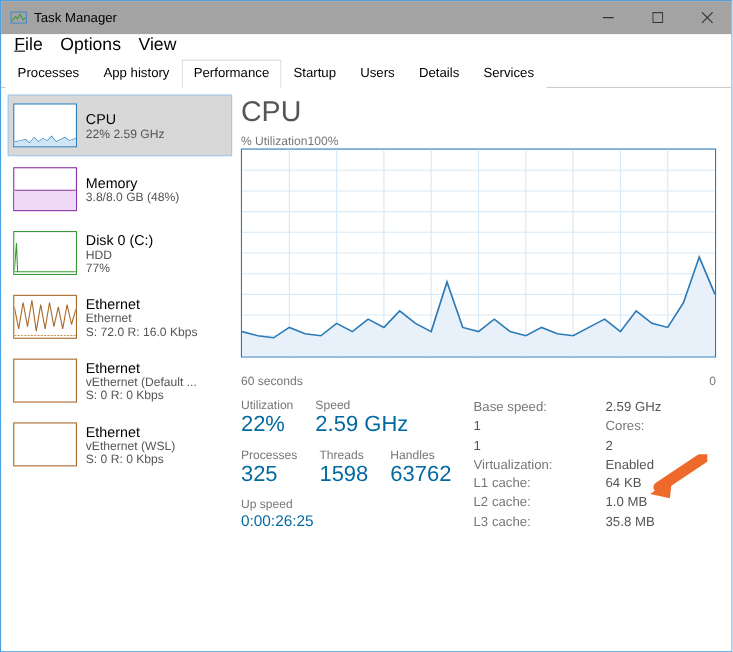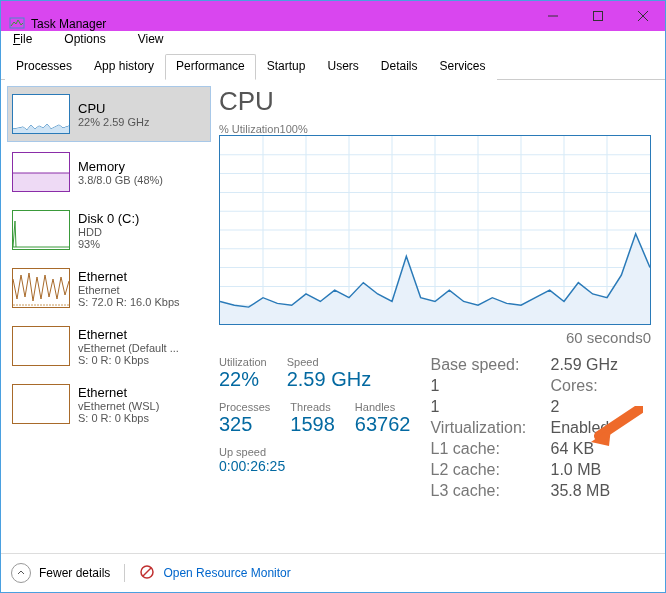--- a/index.html
+++ b/index.html
@@ -1,51 +1,51 @@
 <!DOCTYPE html>
 <html><head>
 <meta charset="utf-8">
 <style>
 html,body{margin:0;padding:0;font-family:"Segoe UI",Arial,sans-serif;font-size:12px;color:#000;background:#fff}
 .window{width:666px;height:593px;border:1px solid #4aa0e0;box-sizing:border-box;display:flex;flex-direction:column}
-.titlebar{height:30px;display:flex;align-items:flex-end;padding-left:8px;background:#d946ef}
+.titlebar{height:30px;display:flex;align-items:center;padding-left:8px;background:#a3a3a3}
 .titlebar .icon{width:16px;height:16px;margin-right:6px}
 .titlebar .title{flex:1;font-size:12px;color:#000}
 .winbtns{display:flex;height:100%}
 .winbtn{width:45px;display:flex;align-items:center;justify-content:center;color:#555}
 .winbtn svg{width:10px;height:10px}
-.menubar{height:20px;display:flex;padding:0 6px;gap:20px;font-size:12px}
+.menubar{height:20px;display:flex;align-items:center;padding:0 6px;gap:4px;font-size:16px}
 .menubar span{padding:1px 6px}
 .menubar u{text-decoration:underline}
 .tabs{display:flex;border-bottom:1px solid #ccc;padding:0 4px;margin-top:2px}
 .tab{padding:4px 10px 6px;font-size:12px;color:#000;border:1px solid transparent;position:relative;top:1px;background:#fff}
 .tab.active{border:1px solid #ccc;border-bottom:1px solid #fff;border-radius:2px 2px 0 0}
 .body{flex:1;display:flex;overflow:hidden}
 .sidebar{width:210px;padding:6px 0 0 6px;box-sizing:border-box}
 .side-item{display:flex;align-items:center;height:50px;border:1px solid transparent;padding:2px 4px;margin-bottom:2px}
 .side-item.selected{background:#d8d8d8;border:1px solid #a8c8e8}
 .thumb{width:58px;height:40px;border:1px solid;box-sizing:border-box;margin-right:8px;position:relative;overflow:hidden;background:#fff}
 .thumb svg{position:absolute;left:0;top:0}
 .side-text .t1{font-size:13px}
 .side-text .t2{font-size:11px;color:#555}
 .main{flex:1;padding:6px 14px 0 8px;box-sizing:border-box;display:flex;flex-direction:column;min-width:0}
 .hdr{display:flex;align-items:baseline;gap:18px;margin-bottom:6px}
 .hdr h1{font-size:26px;font-weight:400;margin:0;color:#555}
 .hdr .sub{font-size:13px;color:#555;white-space:nowrap;overflow:hidden;text-overflow:ellipsis;flex:1}
 .chart-lbls{display:flex;justify-content:flex-start;font-size:11px;color:#777}
 .chart{height:190px;border:1px solid #2a7ab8;background:#fff;position:relative;box-sizing:border-box}
 .chart .grid line{stroke:#d8eaf7;stroke-width:1}
-.axis-lbls{display:flex;justify-content:flex-end;font-size:15px;color:#777;margin-top:4px}
+.axis-lbls{display:flex;justify-content:space-between;font-size:11px;color:#777;margin-top:16px}
 .stats{display:flex;gap:20px;margin-top:10px}
 .statcol{display:flex;flex-direction:column;gap:10px}
 .statgrp{display:flex;gap:20px}
 .stat .lbl{font-size:11px;color:#777}
 .stat .val{font-size:20px;color:#0369a1}
 .stat .val.sm{font-size:14px}
-.kv{display:grid;grid-template-columns:120px auto;row-gap:3px;font-size:16px;color:#555}
+.kv{display:grid;grid-template-columns:120px auto;row-gap:3px;font-size:12px;color:#555}
 .kv .k{color:#777}
 .footer{height:38px;border-top:1px solid #ddd;display:flex;align-items:center;padding:0 10px;gap:8px;font-size:12px}
 .footer .sep{width:1px;height:18px;background:#ccc;margin:0 6px}
 .footer a{color:#0066cc;text-decoration:none}
 .chev{width:18px;height:18px;border:1px solid #999;border-radius:50%;display:inline-flex;align-items:center;justify-content:center}
 .arrow{position:absolute;pointer-events:none}
 </style>
 </head>
 <body>
 <div class="window">
@@ -123,21 +123,21 @@
     <div class="side-item">
       <div class="thumb" style="border-color:#3a9a3a">
         <svg viewBox="0 0 56 38" width="56" height="38">
               <line x1="0" y1="36" x2="56" y2="36" stroke="#3a9a3a"></line>
               <polyline points="0,36 2,10 3,36" fill="none" stroke="#3a9a3a"></polyline>
             </svg>
       </div>
       <div class="side-text">
         <div class="t1">Disk 0 (C:)</div>
         <div class="t2">HDD</div>
-        <div class="t2">93%</div>
+        <div class="t2">77%</div>
       </div>
     </div>
     <div class="side-item">
       <div class="thumb" style="border-color:#a86a2a">
         <svg viewBox="0 0 56 38" width="56" height="38">
               <polyline points="0,10 4,30 8,6 12,28 16,4 20,32 24,8 28,30 32,6 36,28 40,10 44,30 48,8 52,26 56,12" fill="none" stroke="#a86a2a" stroke-width="1"></polyline>
               <polyline points="0,36 56,36" stroke="#c8985a" stroke-dasharray="2,1"></polyline>
             </svg>
       </div>
       <div class="side-text">
@@ -251,28 +251,14 @@
             <div>35.8 MB</div>
       </div>
       <svg class="arrow" style="left:372px;top:50px" width="52" height="42" viewBox="0 0 52 42">
         <path d="M50 2 L8 30" stroke="#ee6a2a" stroke-width="10" stroke-linecap="round"></path>
         <path d="M0 36 L20 22 L18 40 Z" fill="#ee6a2a"></path>
       </svg>
     </div>
   </div>
 </div>
 
-<div class="footer">
-  <span class="chev">
-        <svg width="8" height="8" viewBox="0 0 8 8">
-          <polyline points="1,5 4,2 7,5" fill="none" stroke="#555"></polyline>
-        </svg>
-      </span>
-  <span>Fewer details</span>
-  <span class="sep"></span>
-  <span><svg width="16" height="16" viewBox="0 0 16 16">
-          <circle cx="8" cy="8" r="6" fill="none" stroke="#c03030" stroke-width="1.5"></circle>
-          <line x1="4" y1="12" x2="12" y2="4" stroke="#c03030" stroke-width="1.5"></line>
-        </svg></span>
-  <a href="#">Open Resource Monitor</a>
-</div>
 
 </div>
 
 </body></html>

